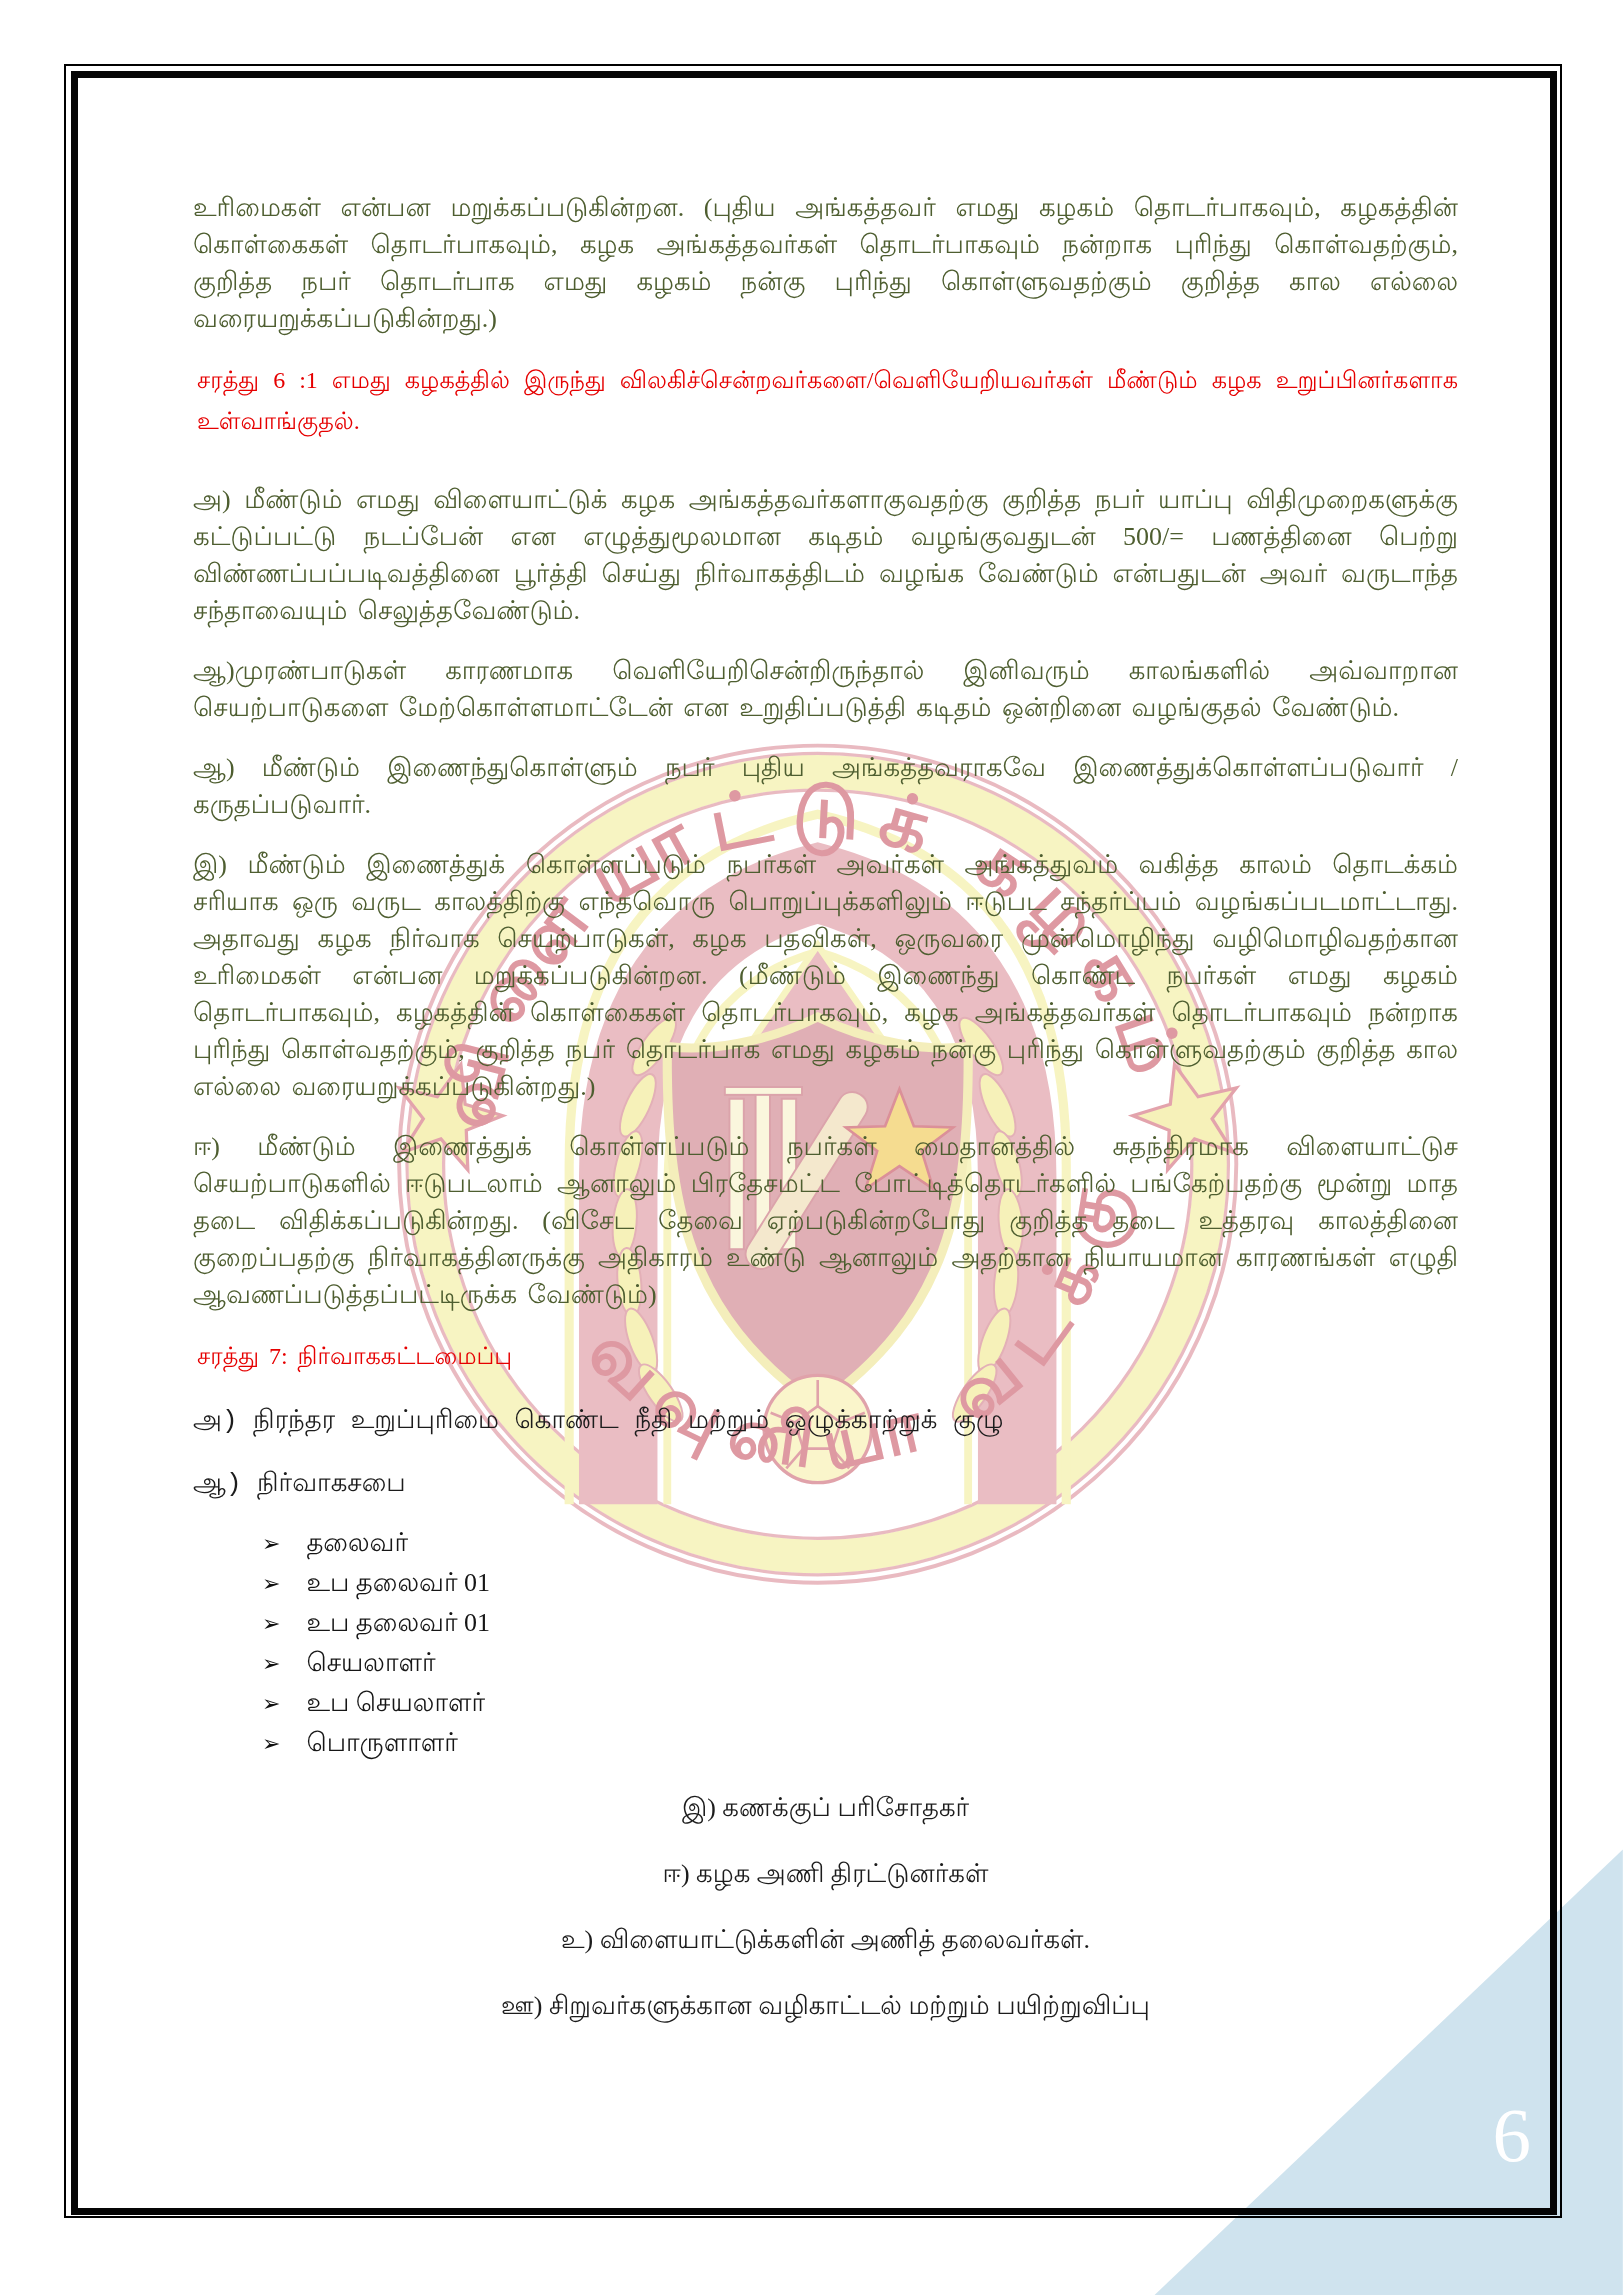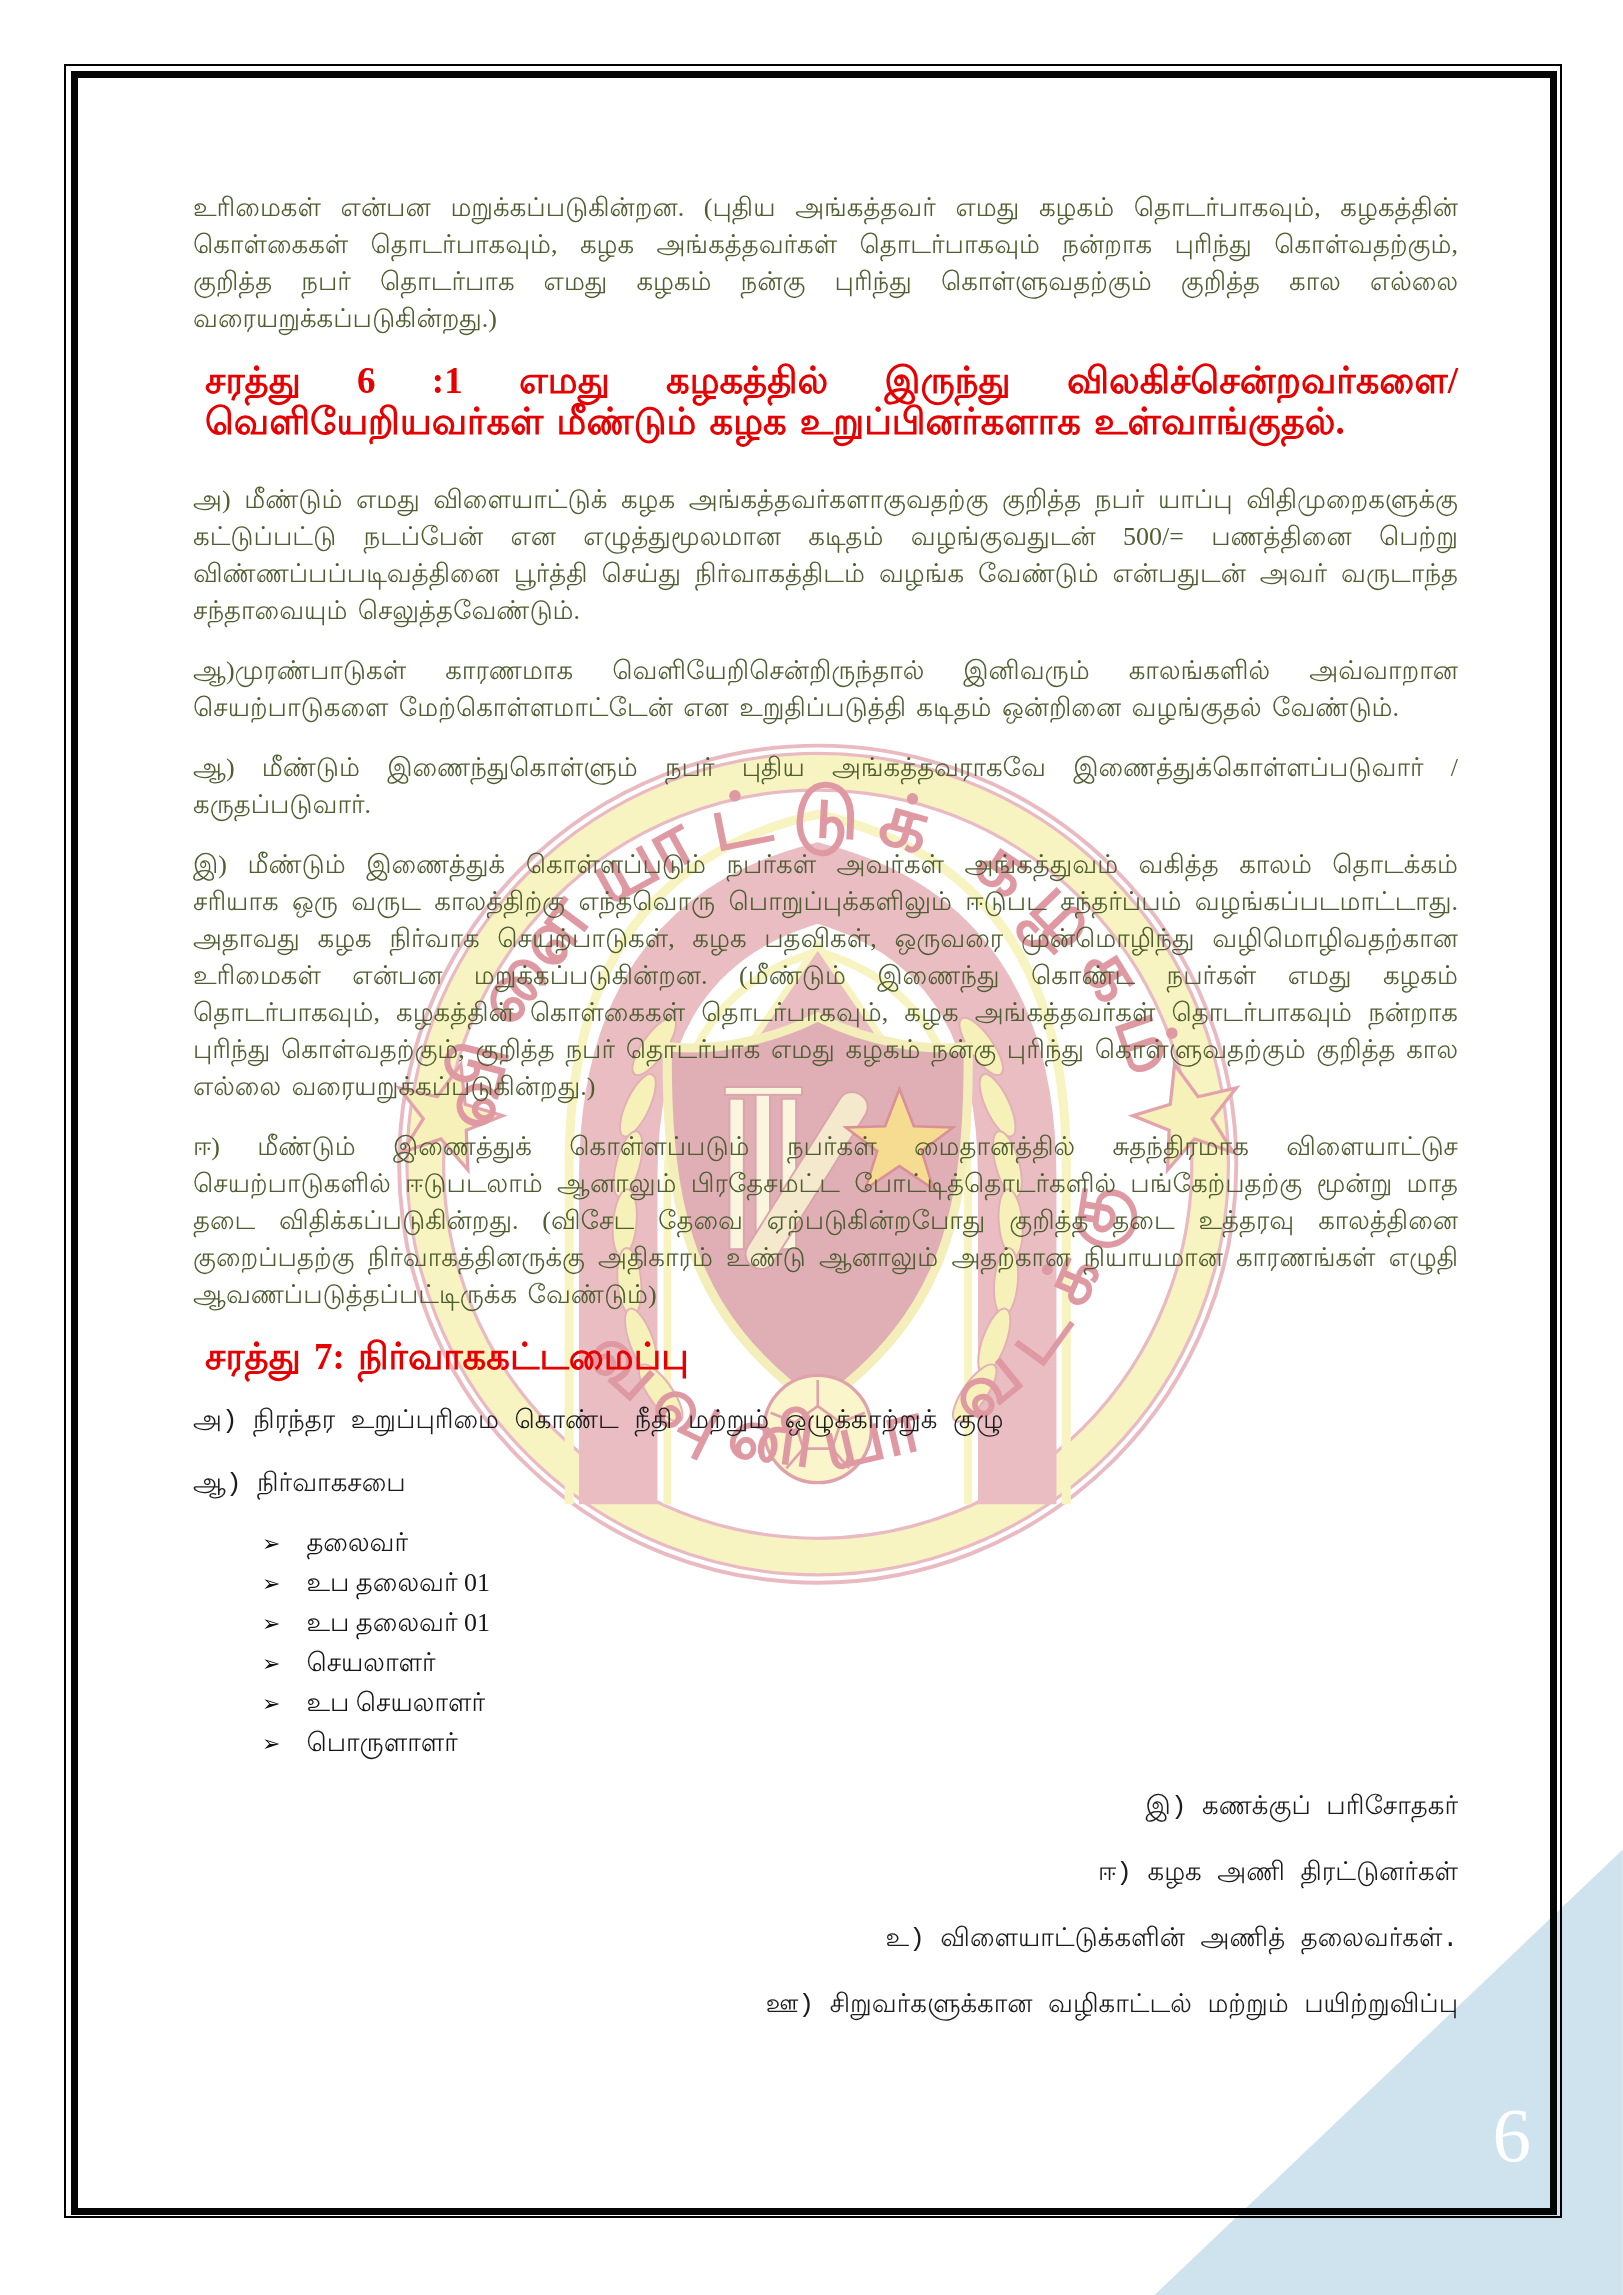--- a/index.html
+++ b/index.html
@@ -22,35 +22,35 @@
   
   .content{
     position:absolute;left:78px;top:78px;width:1472px;height:1561px;
     padding:111px 92px 12px 115px;box-sizing:border-box;z-index:4;
     font-size:26px;line-height:37px;
   }
   .para{margin:0 0 23px 0;text-align:justify;text-align-last:left;word-spacing:3.9px;}
   .green{color:#4e5e30;}
   .black{color:#1c1c1c;}
   .red-heading{
-    color:#e60000;font-weight:bold;font-size:37px;line-height:41px;
-    margin:0 0 39px 12px;text-align:justify;text-align-last:left;word-spacing:3.9px;
+    color:#e60000;font-weight:normal;font-size:24px;line-height:41px;
+    margin:0 0 39px 4px;text-align:justify;text-align-last:left;word-spacing:3.9px;
   }
   .red-heading.second{margin-bottom:26px;}
   .single{margin:0 0 26px 0;text-align:left;font-family:Liberation Mono, monospace;}
   .single.tight{margin-bottom:19.6px;}
   ul.committee{
     list-style:none;margin:0 0 26px 0;padding:0 0 0 69px;
   }
   ul.committee li{line-height:39px;color:#161616;}
   .blt{
     display:inline-block;margin-right:26px;color:#111;
     font-family:"DejaVu Sans", sans-serif;font-size:22px;
   }
-  .tail{margin:0 0 29px 0;text-align:right;color:#1c1c1c;font-family:Liberation Mono, monospace;}
+  .tail{margin:0 0 29px 0;text-align:center;color:#1c1c1c;}
   
   .page-number{
     position:absolute;right:92px;bottom:121px;z-index:5;
     color:#ffffff;font-size:77px;line-height:1;
     font-family:"Liberation Serif", serif;font-weight:400;
   }
   
   .wm-script{
     font-family:"Liberation Serif", serif;
     font-weight:bold;letter-spacing:26px;

